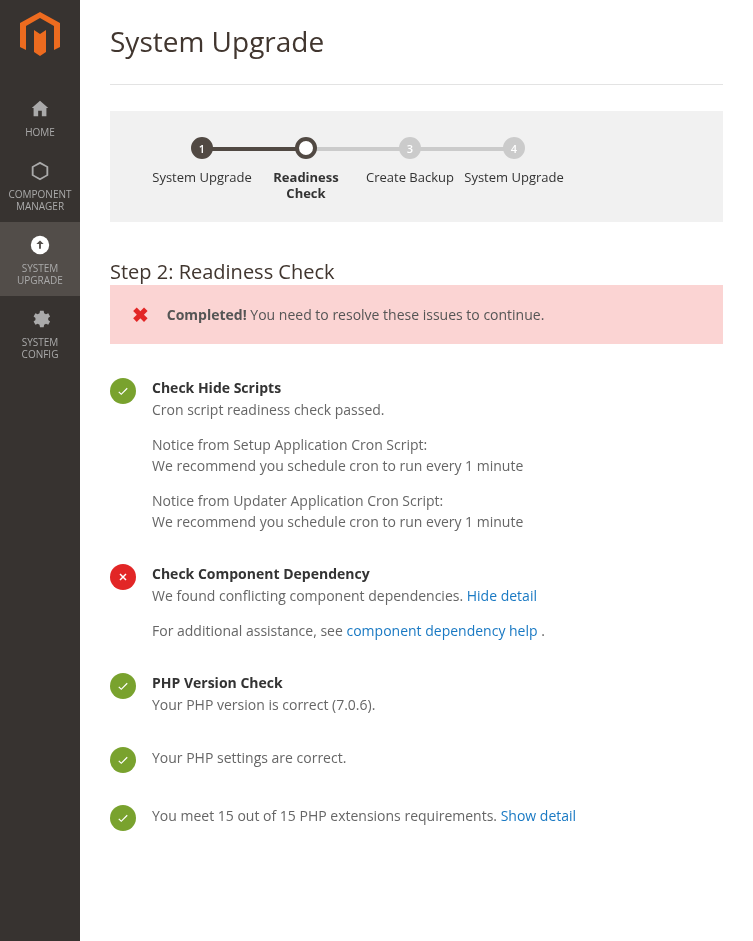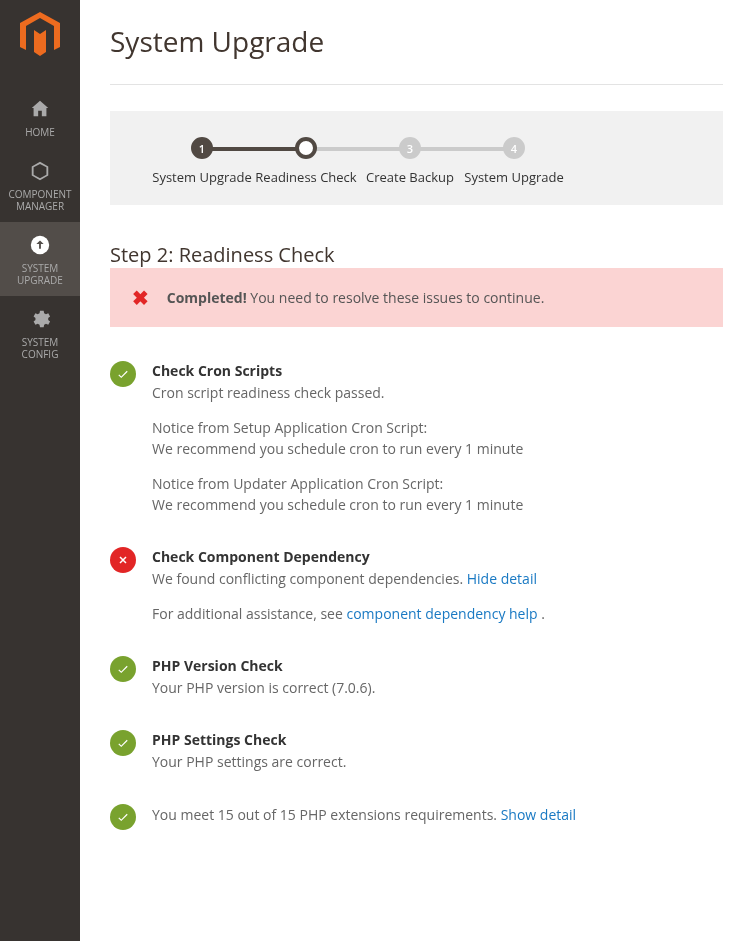--- a/index.html
+++ b/index.html
@@ -14,21 +14,21 @@
 .main { flex: 1; padding: 22px 30px 0 30px; overflow-y: auto; }
 h1 { font-size: 28px; font-weight: 400; color: #41362f; margin-bottom: 24px; }
 .hr { border: none; border-top: 1px solid #e3e3e3; margin-bottom: 26px; }
 
 .stepper { background: #f1f1f1; padding: 26px 40px 20px; display: flex; margin-bottom: 36px; }
 .step { display: flex; flex-direction: column; align-items: center; position: relative; width: 104px; }
 .step-dot { width: 22px; height: 22px; border-radius: 50%; background: #cbcbcb; color: #fff; display: flex; align-items: center; justify-content: center; font-size: 11px; font-weight: 600; z-index: 2; border: 4px solid #cbcbcb; }
 .step.done .step-dot { background: #514943; border-color: #514943; }
 .step.current .step-dot { background: #fff; border-color: #514943; }
 .step-label { margin-top: 10px; text-align: center; font-size: 13px; color: #333; line-height: 1.25; }
-.step.current .step-label { font-weight: 400; }
+.step.current .step-label { font-weight: 700; }
 .step-line { position: absolute; top: 10px; left: 50%; width: 100%; height: 4px; background: #cbcbcb; z-index: 1; }
 .step:last-child .step-line { display: none; }
 .step.done .step-line { background: #514943; }
 
 h2 { font-size: 20px; font-weight: 400; color: #41362f; }
 
 .alert { background: #fbd4d3; padding: 16px 22px; display: flex; align-items: center; gap: 18px; margin-bottom: 34px; }
 .alert-x { color: #e22626; font-size: 20px; font-weight: 700; }
 .alert-text { color: #555; }
 
@@ -122,21 +122,21 @@
   </div>
 
 
   <div class="check">
     <div class="check-icon ic-ok">
         <svg width="14" height="14" viewBox="0 0 24 24">
           <path fill="#fff" d="M9 16.2l-3.5-3.5L4 14.2 9 19l11-11-1.5-1.5z"></path>
         </svg>
       </div>
     <div>
-      <div class="check-title">Check Cron Scripts</div>
+      <div class="check-title">Check Hide Scripts</div>
       <div class="check-desc">
         <span>Cron script readiness check passed.</span>
         <p><span>Notice from Setup Application Cron Script:</span><br><span>We recommend you schedule cron to run every 1 minute</span></p>
         <p><span>Notice from Updater Application Cron Script:</span><br><span>We recommend you schedule cron to run every 1 minute</span></p>
       </div>
     </div>
   </div>
 
   <div class="check">
     <div class="check-icon ic-err">
@@ -165,21 +165,20 @@
     </div>
   </div>
 
   <div class="check">
     <div class="check-icon ic-ok">
         <svg width="14" height="14" viewBox="0 0 24 24">
           <path fill="#fff" d="M9 16.2l-3.5-3.5L4 14.2 9 19l11-11-1.5-1.5z"></path>
         </svg>
       </div>
     <div>
-      <div class="check-title">PHP Settings Check</div>
       <div class="check-desc">Your PHP settings are correct.</div>
     </div>
   </div>
 
   <div class="check">
     <div class="check-icon ic-ok">
         <svg width="14" height="14" viewBox="0 0 24 24">
           <path fill="#fff" d="M9 16.2l-3.5-3.5L4 14.2 9 19l11-11-1.5-1.5z"></path>
         </svg>
       </div>

